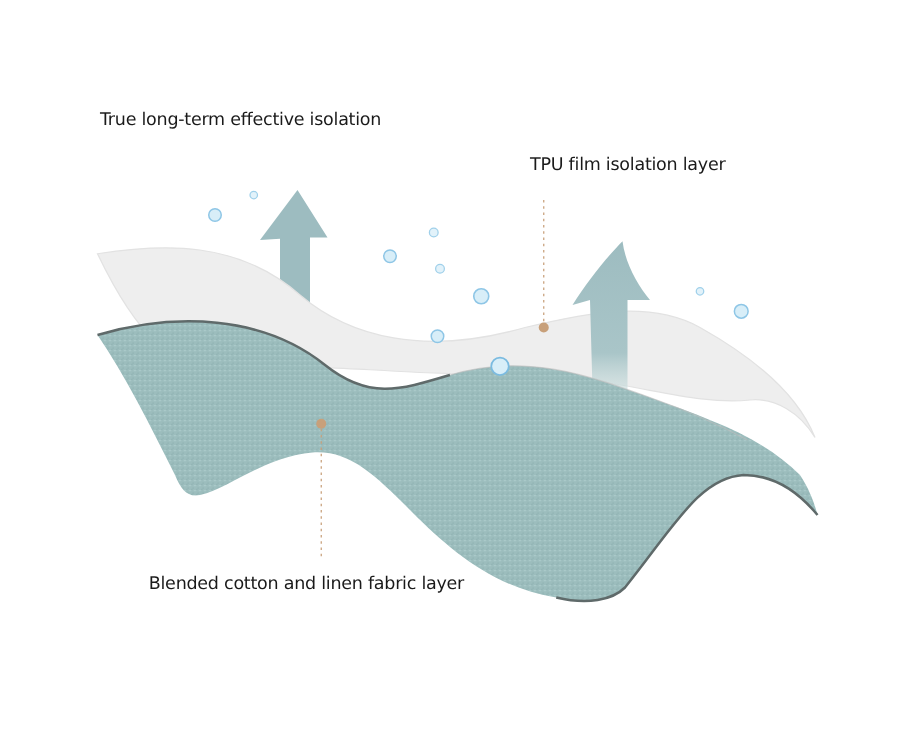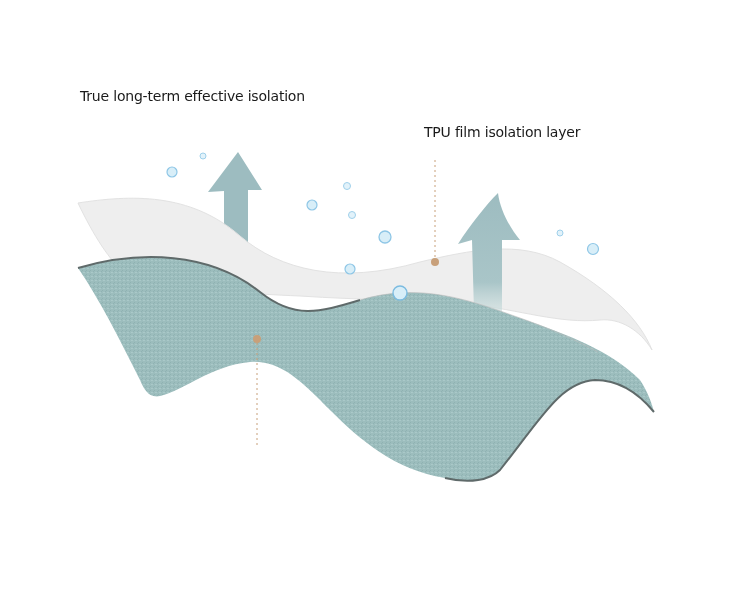--- a/index.html
+++ b/index.html
@@ -75,13 +75,14 @@
       <circle cx="435" cy="262" r="4" fill="#c8a07a"></circle>
     </g>
     <g>
       <circle cx="257" cy="339" r="4" fill="#c8a07a"></circle>
       <line x1="257" y1="343" x2="257" y2="445" stroke="#c8a07a" stroke-width="1" stroke-dasharray="2,3"></line>
     </g>
   </svg>
 
   <div id="lbl-top" class="label">True long-term effective isolation</div>
   <div id="lbl-tpu" class="label">TPU film isolation layer</div>
+  <div id="lbl-fabric" class="label">Blended cotton and linen fabric layer</div>
 </div>
 
 </body></html>

